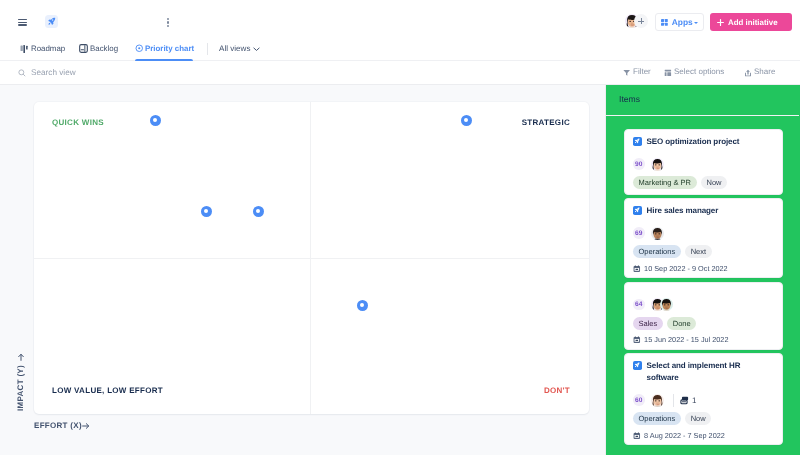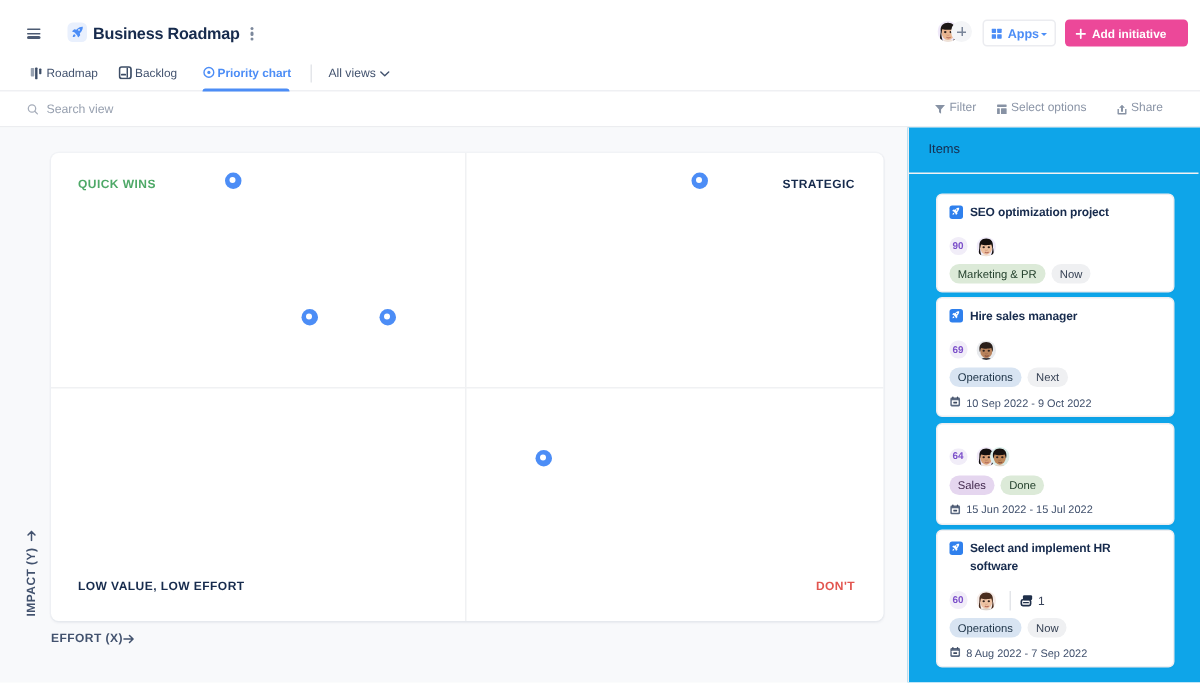--- a/index.html
+++ b/index.html
@@ -70,21 +70,21 @@
   .vline { position:absolute; left:276px; top:0; width:1px; height:312px; background:#f0f1f3; }
   .hline { position:absolute; left:0; top:156px; width:555px; height:1px; background:#f0f1f3; }
   .qlabel { position:absolute; font-size:8px; font-weight:bold; letter-spacing:0.3px; white-space:nowrap;}
   .pt { position:absolute; width:11px; height:11px; border-radius:50%; background:#4c8df6; cursor:pointer;}
   .pt:after { content:""; position:absolute; left:3.5px; top:3.5px; width:4px; height:4px; border-radius:50%; background:#fff; }
   .ylab { position:absolute; left:16px; top:326px; font-size:8px; font-weight:bold; letter-spacing:0.3px; color:#42526e; transform-origin:0 0; transform:rotate(-90deg); white-space:nowrap; display:flex; align-items:center; gap:4px; }
   .xlab { position:absolute; left:34px; top:336px; font-size:8px; font-weight:bold; letter-spacing:0.3px; color:#42526e; white-space:nowrap; display:flex; align-items:center; gap:0;}
   .arw { display:flex; align-items:center; }
 
   
-  .sidebar { position:absolute; left:605px; top:85px; width:195px; height:370px; background:#0ea5e9; border-left:1px solid #ecedf0;text-decoration:underline; }
+  .sidebar { position:absolute; left:605px; top:85px; width:195px; height:370px; background:#22c55e; border-left:1px solid #ecedf0;text-decoration:underline; }
   .side-head { position:absolute; left:0; top:0; width:193px; height:31px; border-bottom:1px solid #f1f2f4; }
   .side-head .t { position:absolute; left:13px; top:9px; font-size:8.6px; color:#172b4d; }
   .side-list { position:absolute; left:0; top:31px; width:193px; height:338px; overflow:hidden; padding:13px 0 0 0;}
   .card { position:relative; margin:0 16px 3.5px 18px; border:1px solid #edeef1; border-radius:4px; background:#fff; padding:6px 9px 4.5px 8px; box-shadow:0 1px 1px rgba(9,30,66,0.025);}
   .ctr { position:relative; display:flex; align-items:flex-start; gap:5px; }
   .cticon { width:8.6px; height:8.6px; border-radius:1.8px; background:#2f80ed; flex:none; margin-top:1px; position:relative;}
   .cticon svg { position:absolute; left:1.2px; top:1.3px; }
   .ctitle { font-size:8px; font-weight:bold; color:#172b4d; line-height:12px; letter-spacing:-0.1px; max-width:100px;}
   .meta { display:flex; align-items:center; gap:4.5px; margin-top:9.5px; }
   .score { width:11.5px; height:11.5px; border-radius:50%; background:#f1edf8; color:#7c4fca; font-size:6.6px; font-weight:bold; display:flex; align-items:center; justify-content:center;}
@@ -92,40 +92,39 @@
   .avstack { display:flex; margin-left:2px; }
   .avstack .av + .av { margin-left:-4.5px; }
   .sep { width:1px; height:13px; background:#e3e5e9; margin:0 2px 0 4px;}
   .sub { display:flex; align-items:center; gap:3px; font-size:8px; color:#3a455c;}
   .tags { display:flex; gap:4.5px; margin-top:5.5px; }
   .tag { height:13px; padding:0 5.5px; border-radius:6.5px; font-size:7.5px; display:flex; align-items:center; white-space:nowrap;}
   .tag.green { background:#dcead8; color:#23402c; }
   .tag.grey { background:#eff0f2; color:#343f52;text-align:center; }
   .tag.blue { background:#d8e4f2; color:#1b3145; }
   .tag.purple { background:#e5d6ef; color:#3a1f45; }
-  .dateline { display:flex; align-items:center; gap:3.5px; margin-top:5.5px; font-size:7.3px; line-height:9px; color:#42526e;}
+  .dateline { display:flex; align-items:flex-end; gap:3.5px; margin-top:5.5px; font-size:7.3px; line-height:9px; color:#42526e;}
 </style>
 </head>
 <body>
 
 <div class="app">
 
   <div class="topbar">
     <div class="hamburger">
         <i></i>
         <i></i>
         <i></i>
       </div>
     <div class="logo-box">
       <svg width="9" height="9" viewBox="0 0 24 24">
           <path fill="#4c8df6" d="M21.8 2.2c-3.3-.3-7 .9-9.6 3.5l-1.8 1.8-3.3-.7a1 1 0 00-.9.3L3.3 9.9a.6.6 0 00.2 1l3.3 1.3 5 5 1.3 3.3a.6.6 0 001 .2l2.8-2.8a1 1 0 00.3-.9l-.7-3.3 1.8-1.8c2.6-2.6 3.8-6.3 3.5-9.6a.5.5 0 00-.4-.4zM16.3 9.1a1.6 1.6 0 11-2.3-2.3 1.6 1.6 0 012.3 2.3z"></path>
           <path fill="#4c8df6" d="M5.2 16.4c-.8.8-1.2 4.2-1.2 4.2s3.4-.4 4.2-1.2a2.1 2.1 0 00-3-3z"></path>
         </svg>
     </div>
-    <div class="app-title">Business Roadmap</div>
     <div class="kebab">
         <i></i>
         <i></i>
         <i></i>
       </div>
 
     <div class="avatar-a" id="topav">
         <svg viewBox="2.5 2.5 19 19" width="100%" height="100%" preserveAspectRatio="xMidYMid slice">
           <rect x="0" y="0" width="24" height="24" fill="#efe8f8"></rect>
           <ellipse cx="12" cy="25.5" rx="7.6" ry="6.5" fill="#efe2d6"></ellipse>

